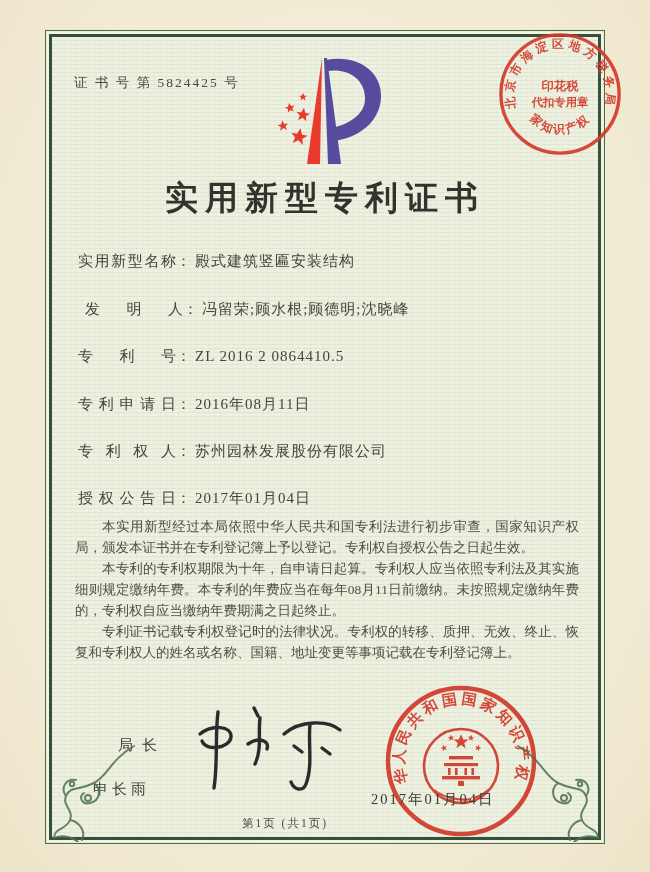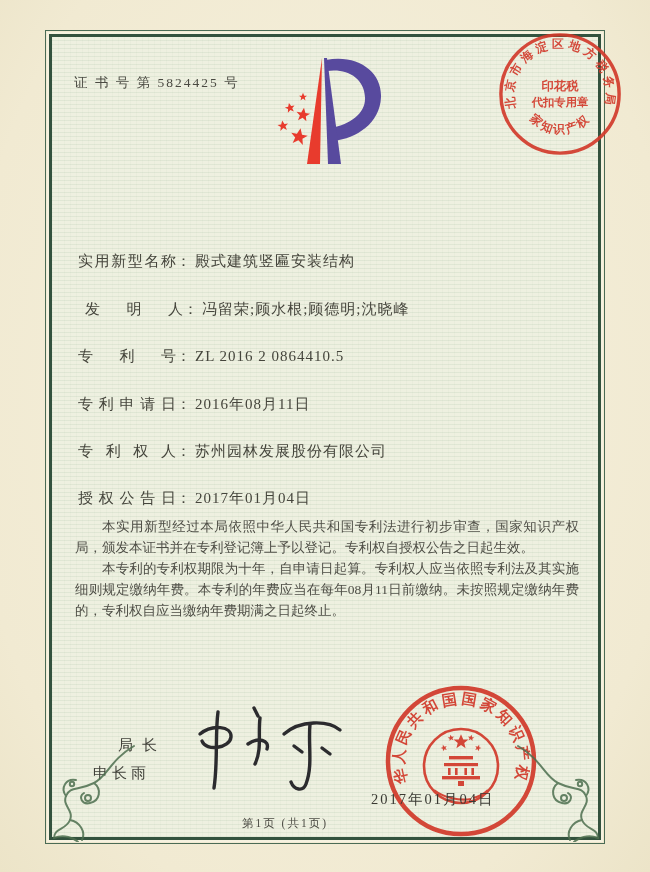--- a/index.html
+++ b/index.html
@@ -22,21 +22,21 @@
   .fields{position:absolute;left:78px;top:252px;width:480px;}
   .frow{position:absolute;left:0;font-size:15px;color:#45453c;white-space:nowrap;}
   .frow.r0{top:0;} .frow.r1{top:48px;margin-left:7px;} .frow.r2{top:95px;} .frow.r3{top:143px;} .frow.r4{top:190px;} .frow.r5{top:237px;}
   .f-label{display:inline-block;width:98px;text-align:justify;text-align-last:justify;vertical-align:top;}
   .f-colon{display:inline-block;margin-right:4px;}
   .f-value{letter-spacing:1px;}
   .body-text{position:absolute;left:75px;top:516px;width:504px;font-size:13.5px;line-height:21px;
              color:#4e4e46;text-align:justify;}
   .body-text p{margin:0;text-indent:2em;}
   .signer-title{position:absolute;left:95px;top:736px;font-size:15px;color:#3f3f38;letter-spacing:9px;margin-left:23px;}
-  .signer-name{position:absolute;left:93px;top:764px;font-size:15px;color:#3f3f38;letter-spacing:4px;}
+  .signer-name{position:absolute;left:93px;top:780px;font-size:15px;color:#3f3f38;letter-spacing:4px;}
   .signature{position:absolute;left:188px;top:704px;width:165px;height:98px;}
   .seal{position:absolute;left:372px;top:672px;width:178px;height:178px;opacity:.93;}
   .seal-date{position:absolute;left:371px;top:790px;font-size:14.5px;color:#3a3a33;letter-spacing:2px;z-index:5;}
   .footer{position:absolute;left:0;top:816px;width:570px;text-align:center;font-size:11.5px;color:#4c4c44;letter-spacing:2px;}
   .flourish{position:absolute;top:744px;width:88px;height:98px;}
   .flourish.left{left:48px;}
   .flourish.right{left:516px;transform:scaleX(-1);}
 </style>
 </head>
 <body>
@@ -74,20 +74,21 @@
     <text font-size="12" fill="#d23b2c" letter-spacing="4" font-weight="700">
       <textPath href="#ts-top" startOffset="50%" text-anchor="middle">北京市海淀区地方税务局</textPath>
     </text>
     <text font-size="12" fill="#d23b2c" letter-spacing="2" font-weight="700">
       <textPath href="#ts-bot" startOffset="50%" text-anchor="middle">国家知识产权局</textPath>
     </text>
     <text x="67" y="63" text-anchor="middle" font-size="12.5" font-weight="700" fill="#d23b2c">印花税</text>
     <text x="67" y="79" text-anchor="middle" font-size="11.5" font-weight="700" fill="#d23b2c">代扣专用章</text>
   </svg>
 
+  <div class="title">实用新型专利证书</div>
 
   <div class="fields">
     <div class="frow r0">
       <span class="f-label">实用新型名称</span><span class="f-colon">：</span><span class="f-value">殿式建筑竖匾安装结构</span>
     </div>
     <div class="frow r1">
       <span class="f-label">发明人</span><span class="f-colon">：</span><span class="f-value">冯留荣;顾水根;顾德明;沈晓峰</span>
     </div>
     <div class="frow r2">
       <span class="f-label">专利号</span><span class="f-colon">：</span><span class="f-value">ZL 2016 2 0864410.5</span>
@@ -99,20 +100,21 @@
       <span class="f-label">专利权人</span><span class="f-colon">：</span><span class="f-value">苏州园林发展股份有限公司</span>
     </div>
     <div class="frow r5">
       <span class="f-label">授权公告日</span><span class="f-colon">：</span><span class="f-value">2017年01月04日</span>
     </div>
   </div>
 
   <div class="body-text">
     <p>本实用新型经过本局依照中华人民共和国专利法进行初步审查，国家知识产权局，颁发本证书并在专利登记簿上予以登记。专利权自授权公告之日起生效。</p>
     <p>本专利的专利权期限为十年，自申请日起算。专利权人应当依照专利法及其实施细则规定缴纳年费。本专利的年费应当在每年08月11日前缴纳。未按照规定缴纳年费的，专利权自应当缴纳年费期满之日起终止。</p>
+    <p>专利证书记载专利权登记时的法律状况。专利权的转移、质押、无效、终止、恢复和专利权人的姓名或名称、国籍、地址变更等事项记载在专利登记簿上。</p>
   </div>
 
   <div class="signer-title">局长</div>
   <div class="signer-name">申长雨</div>
 
   <svg class="signature" viewBox="0 0 165 98">
     <g fill="none" stroke="#2b2b2e" stroke-width="3.4" stroke-linecap="round" stroke-linejoin="round">
       <path d="M 30,8 C 27,30 30,58 26,84"></path>
       <path d="M 12,30 C 24,20 44,22 43,33 C 42,44 18,48 14,37"></path>
       <path d="M 72,14 C 70,30 74,46 67,60"></path>

